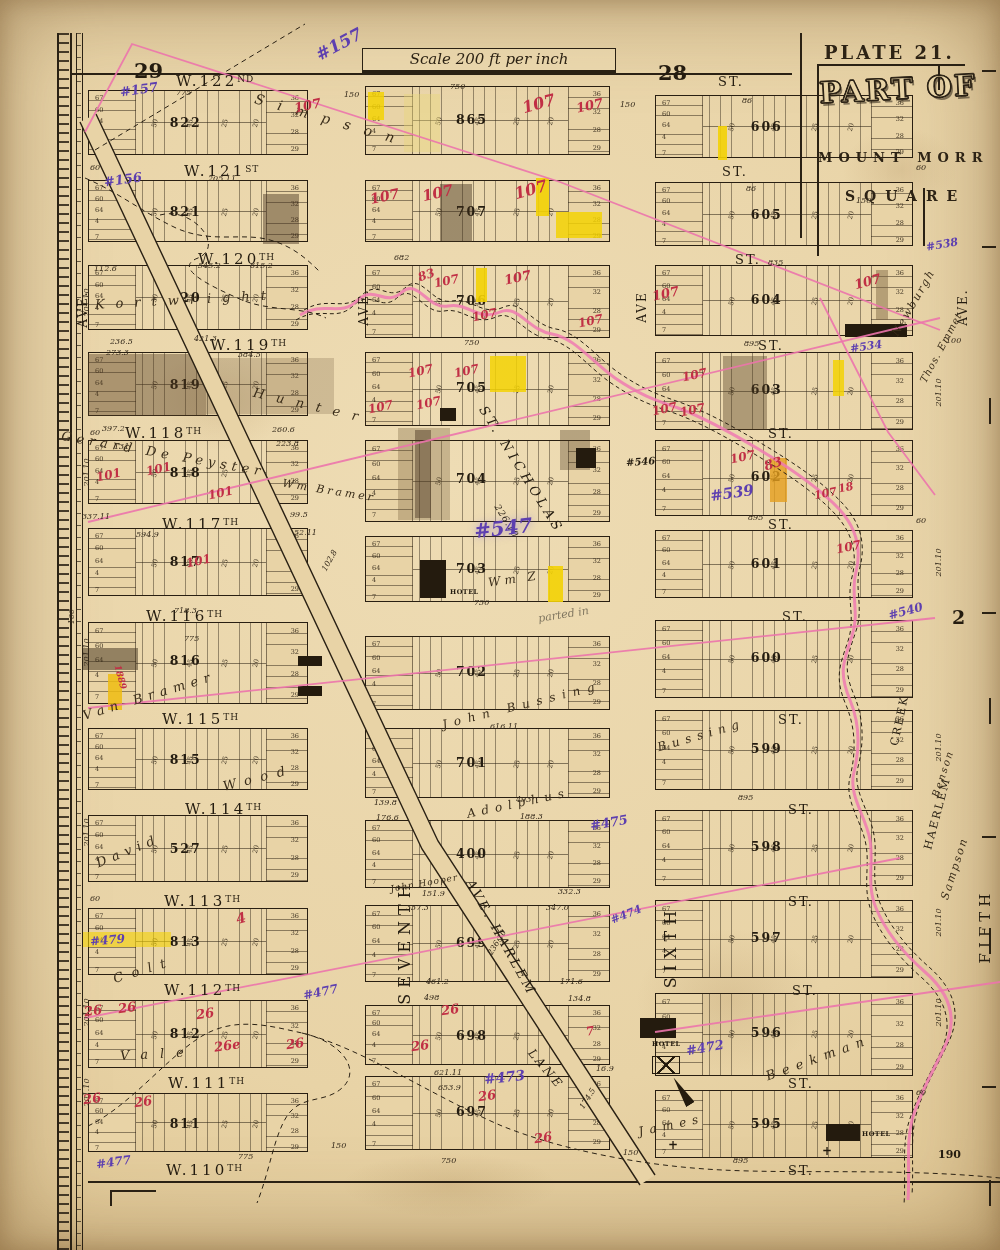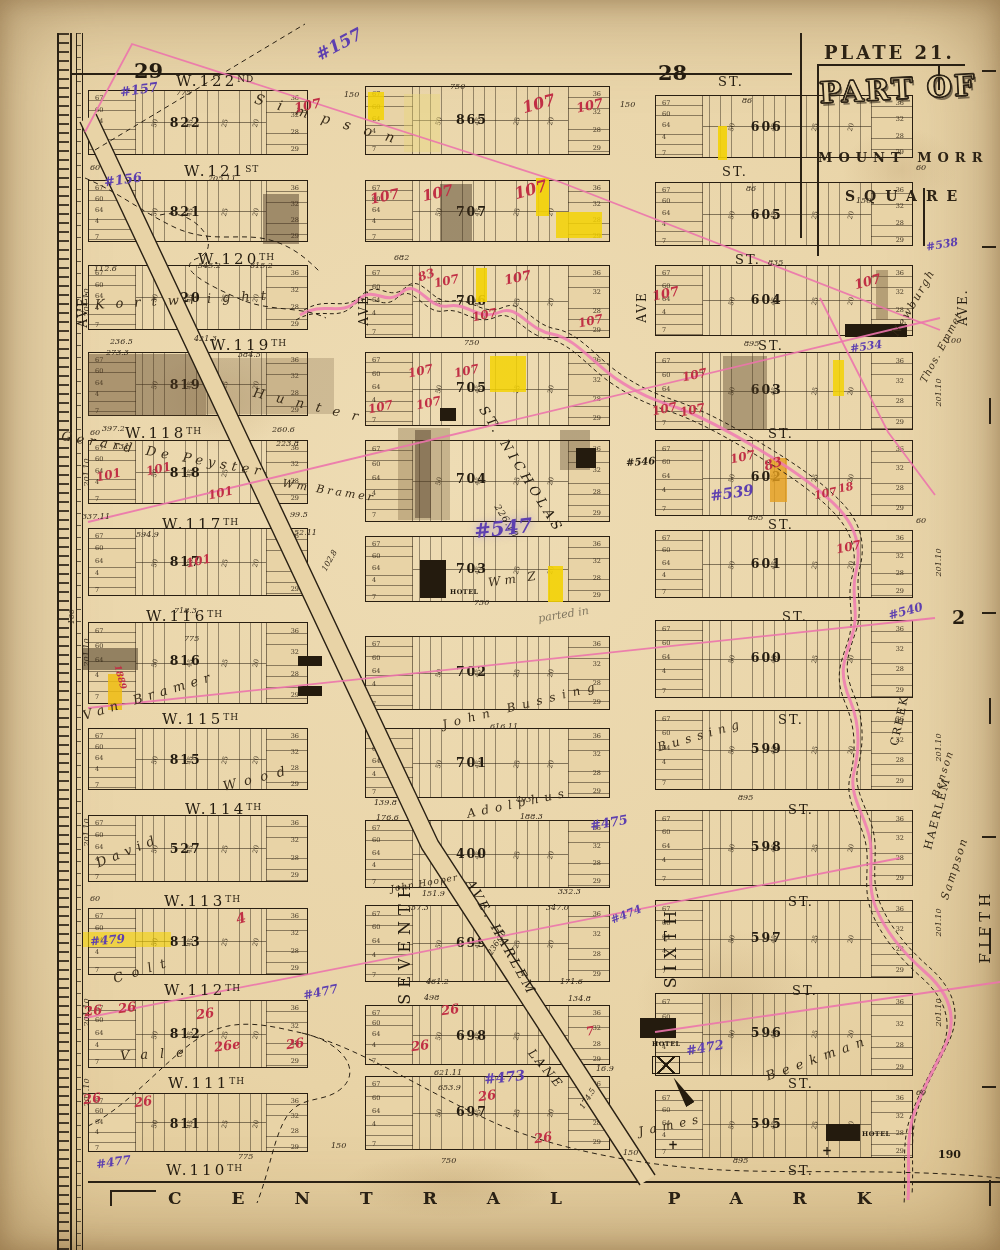--- a/index.html
+++ b/index.html
@@ -899,21 +899,20 @@
       <div class="purple" style="left: 686px; top: 1040px; font-size: 13px; transform: rotate(-10deg);">#472</div>
       <div class="purple" style="left: 96px; top: 1155px; font-size: 12px; transform: rotate(-8deg);">#477</div>
       <div class="inknote" style="left: 626px; top: 456px; font-size: 10px; transform: rotate(-4deg);">#546</div>
       <div class="pencil" style="left: 538px; top: 608px; font-size: 11px; transform: rotate(-9deg);">parted in</div>
       <div class="hotel" style="left: 450px; top: 588px;">HOTEL</div>
       <div class="hotel" style="left: 652px; top: 1040px;">HOTEL</div>
       <div class="hotel" style="left: 862px; top: 1130px;">HOTEL</div>
       <div class="cross" style="left: 668px; top: 1138px;">+</div>
       <div class="cross" style="left: 822px; top: 1144px;">+</div>
       <div class="arrowmark" style="left: 666px; top: 1086px; width: 32px; height: 10px; transform: rotate(58deg);"></div>
-      <div class="park" style="left: 168px; top: 1188px;">CENTRAL PARK</div>
     </div>
   <svg id="overlay" width="1000" height="1250">
       <polygon points="80,122 422,849 640,1185 655,1175 438,841 96,114" fill="#e8d3a6"></polygon>
       <polyline points="80,122 422,849 640,1185" fill="none" stroke="#2a2114" stroke-width="1.4"></polyline>
       <polyline points="96,114 438,841 655,1175" fill="none" stroke="#2a2114" stroke-width="1.4"></polyline>
       <path d="M300,315 C325,300 340,318 358,300 C375,284 385,308 402,292 C418,278 428,310 448,306 C468,302 478,322 500,312 C518,304 528,330 552,334 C575,338 592,362 615,378 C640,395 655,400 678,408 C705,418 730,432 760,450 C790,468 820,488 840,510 C856,528 862,548 856,572 C850,594 860,612 852,636 C844,660 838,672 850,700 C860,724 860,748 854,772 C848,796 866,816 870,840 C874,862 866,884 876,908 C884,928 900,950 925,972 C948,992 958,1016 946,1044 C934,1070 920,1092 912,1120 C906,1144 910,1168 908,1200" fill="none" stroke="#2a2114" stroke-width="1" stroke-dasharray="4 3" transform="translate(4,-5)"></path>
       <path d="M300,315 C325,300 340,318 358,300 C375,284 385,308 402,292 C418,278 428,310 448,306 C468,302 478,322 500,312 C518,304 528,330 552,334 C575,338 592,362 615,378 C640,395 655,400 678,408 C705,418 730,432 760,450 C790,468 820,488 840,510 C856,528 862,548 856,572 C850,594 860,612 852,636 C844,660 838,672 850,700 C860,724 860,748 854,772 C848,796 866,816 870,840 C874,862 866,884 876,908 C884,928 900,950 925,972 C948,992 958,1016 946,1044 C934,1070 920,1092 912,1120 C906,1144 910,1168 908,1200" fill="none" stroke="#2a2114" stroke-width="1" stroke-dasharray="4 3" transform="translate(-4,5)"></path>
       <path d="M300,315 C325,300 340,318 358,300 C375,284 385,308 402,292 C418,278 428,310 448,306 C468,302 478,322 500,312 C518,304 528,330 552,334 C575,338 592,362 615,378 C640,395 655,400 678,408 C705,418 730,432 760,450 C790,468 820,488 840,510 C856,528 862,548 856,572 C850,594 860,612 852,636 C844,660 838,672 850,700 C860,724 860,748 854,772 C848,796 866,816 870,840 C874,862 866,884 876,908 C884,928 900,950 925,972 C948,992 958,1016 946,1044 C934,1070 920,1092 912,1120 C906,1144 910,1168 908,1200" fill="none" stroke="#f07ab2" stroke-width="3" opacity="0.85"></path>
       <path d="M95,150 L305,24" fill="none" stroke="#2a2114" stroke-width="1" stroke-dasharray="5 4"></path>
       <path d="M85,178 C118,192 142,212 176,228 C212,244 242,232 270,240 C292,246 306,258 320,272" fill="none" stroke="#2a2114" stroke-width="1" stroke-dasharray="5 4"></path>
@@ -924,13 +923,14 @@
       <path d="M88,522 L940,318" fill="none" stroke="#ec74ac" stroke-width="1.8" opacity="0.9"></path>
       <path d="M88,708 L935,618" fill="none" stroke="#ec74ac" stroke-width="1.8" opacity="0.9"></path>
       <path d="M85,1018 L900,858" fill="none" stroke="#ec74ac" stroke-width="1.8" opacity="0.9"></path>
       <path d="M655,1032 L1000,982" fill="none" stroke="#ec74ac" stroke-width="1.8" opacity="0.9"></path>
       <path d="M820,298 L888,432 L935,495" fill="none" stroke="#ec74ac" stroke-width="1.8" opacity="0.9"></path>
     </svg>
   <div class="plate-no">PLATE 21.</div>
   <div class="partof">PART OF</div>
   <div class="subt">MOUNT MORR</div>
   <div class="square">SQUARE</div>
+  <div class="scalebar">Scale 200 ft per inch</div>
 </div>
 
 </body></html>

